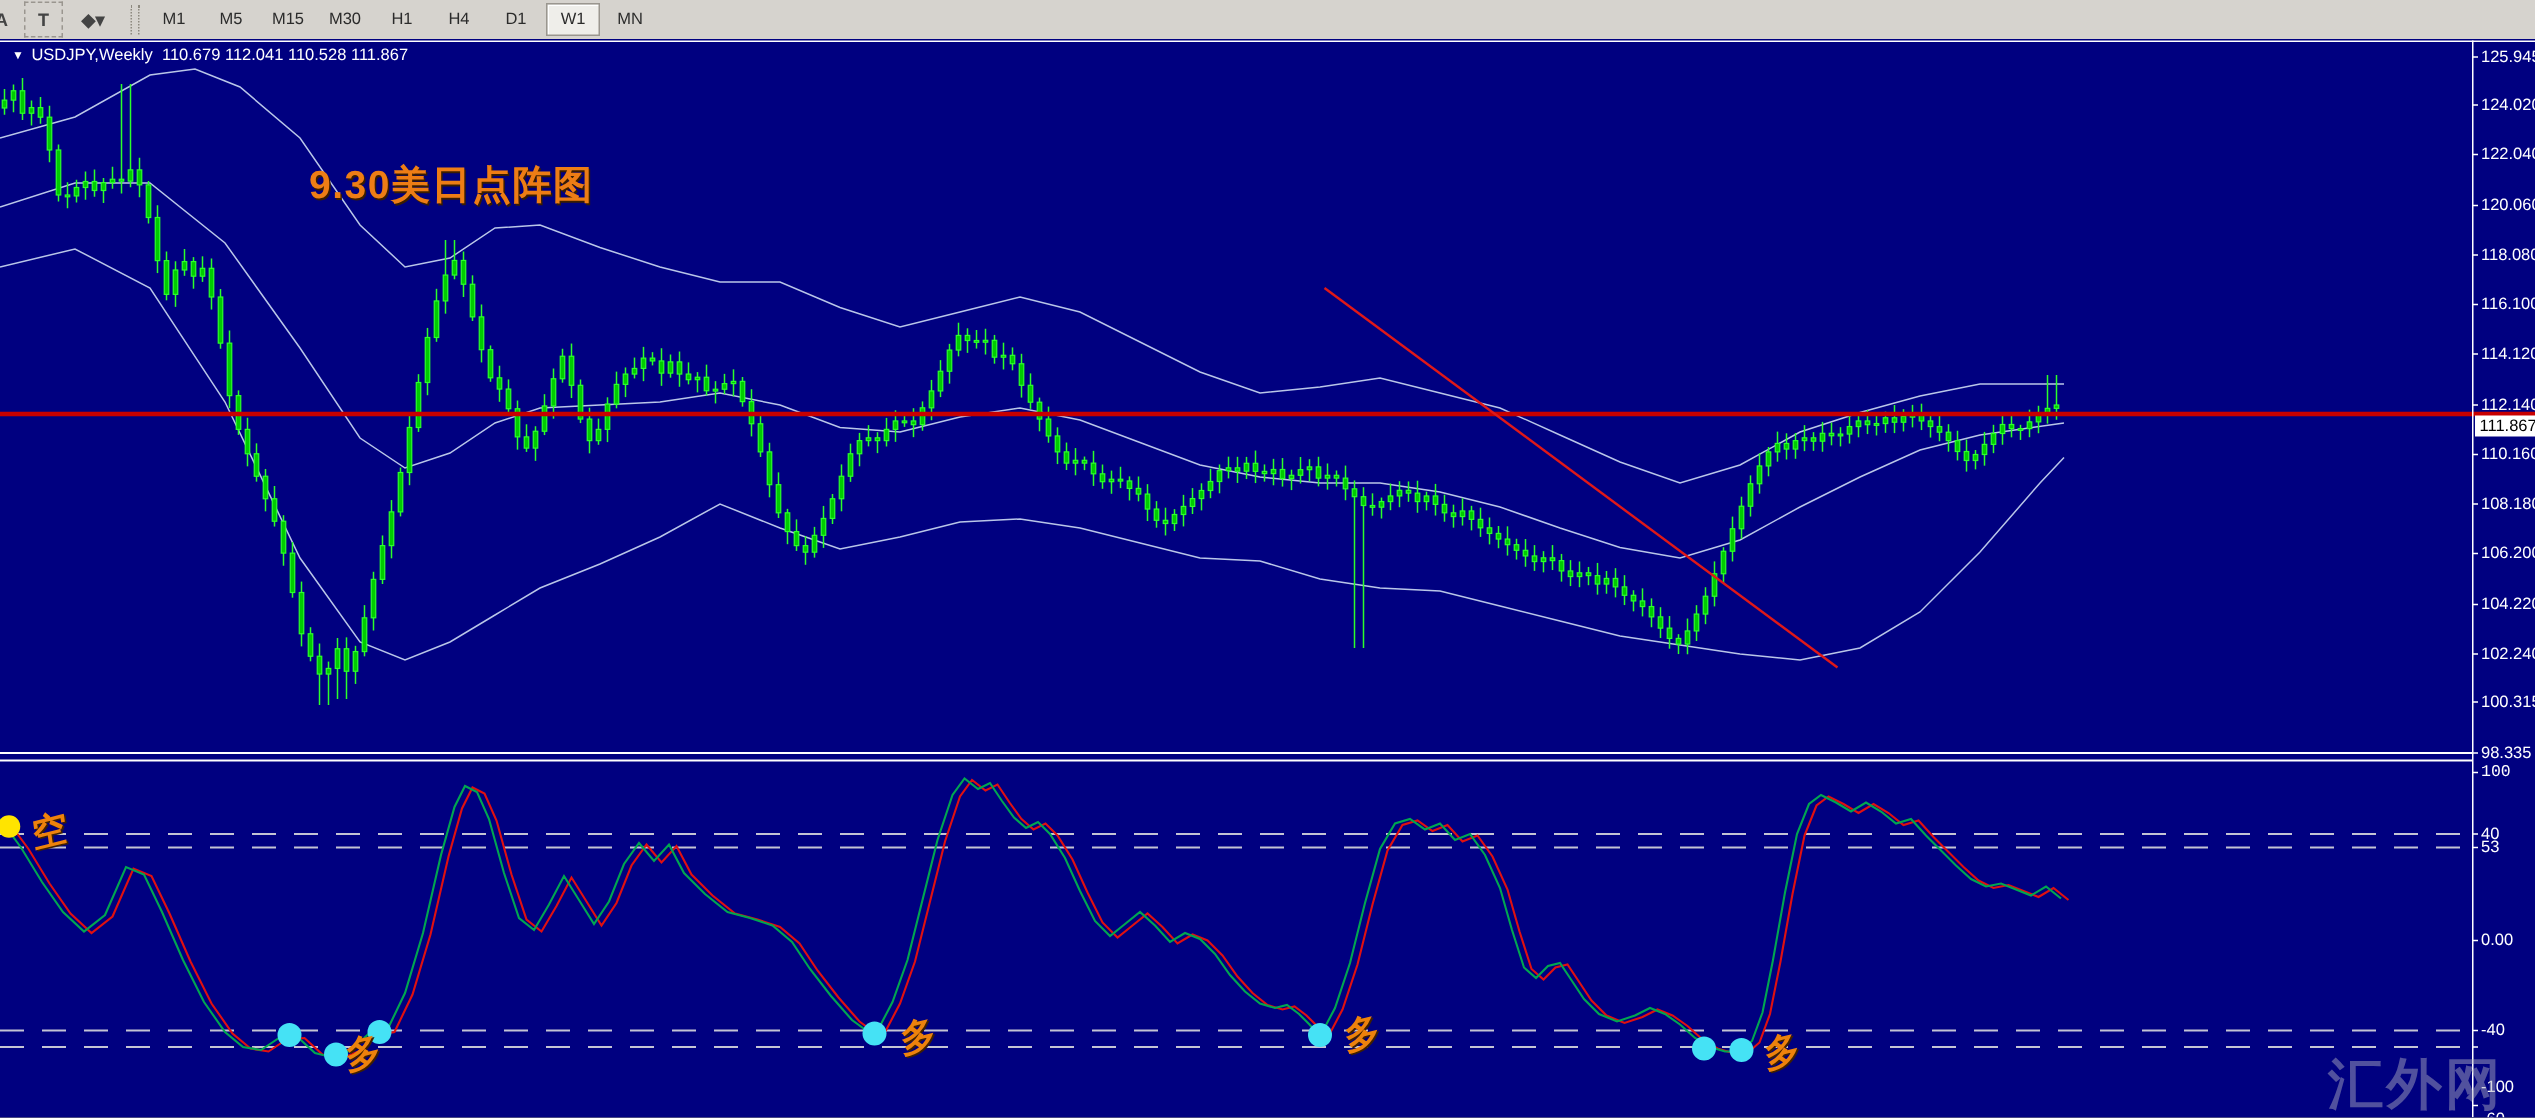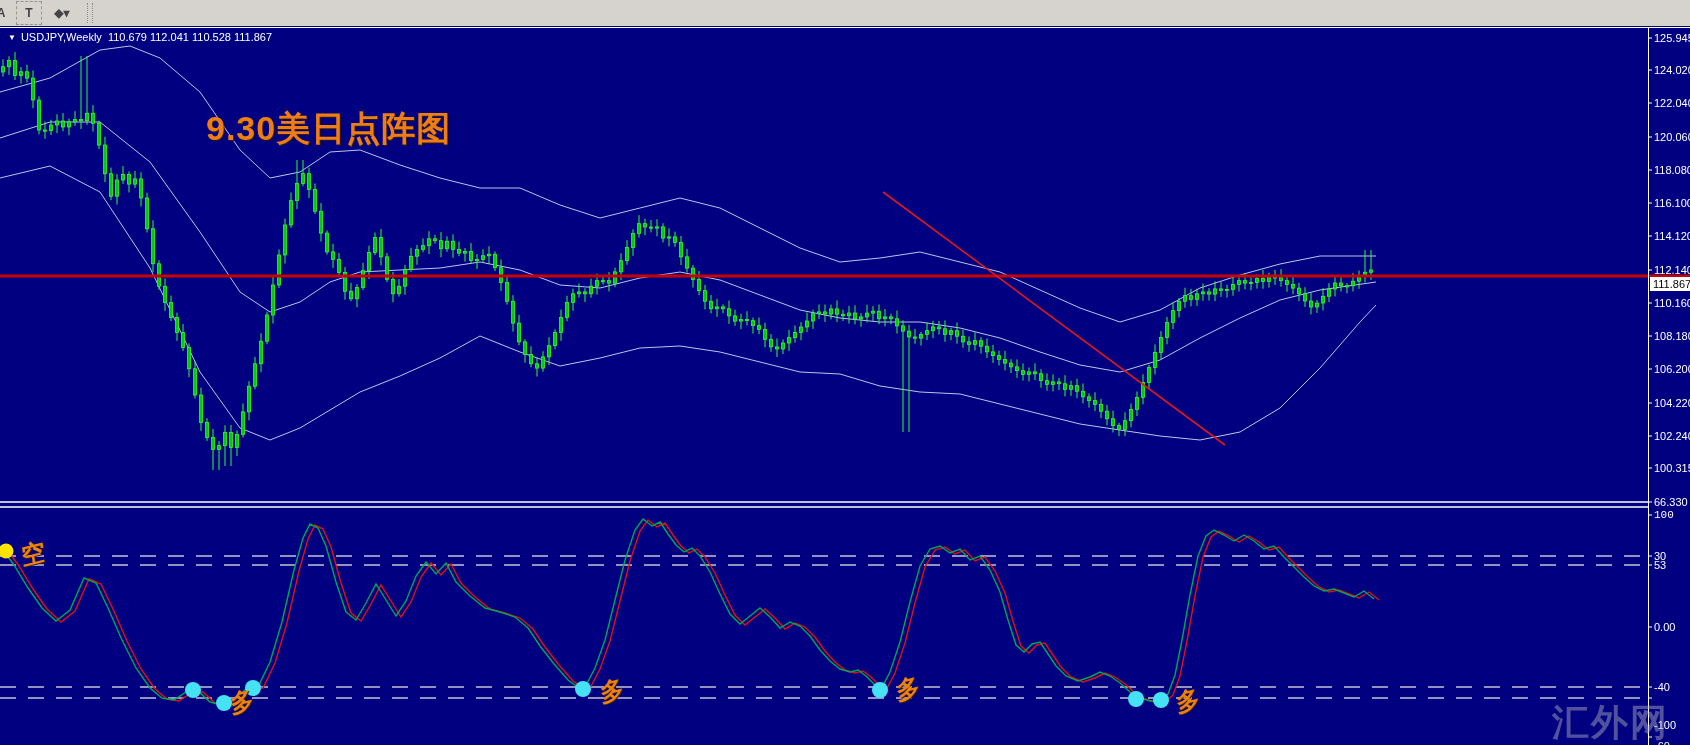--- a/index.html
+++ b/index.html
@@ -12,40 +12,51 @@
     color:#444;font-size:12px;font-weight:bold;border:1px solid transparent;}
   .grip{width:4px;height:20px;margin:0 4px 0 6px;border-left:1px dotted #8d897f;border-right:1px dotted #8d897f;}
   .tf-btn{min-width:26px;height:20px;padding:0 4px;margin:0 1px;display:flex;align-items:center;justify-content:center;
     font-size:11px;color:#2b2b2b;background:transparent;border:1px solid transparent;cursor:default;}
   .tf-btn.active{background:#efeeea;border:1px solid #9a968f;box-shadow:inset 1px 1px 0 #fff;}
   
   #chartwin{position:absolute;left:0;top:26px;width:1690px;height:677px;background:#14532d;}
   #chartsvg{position:absolute;left:0;top:0;}
   #title{position:absolute;left:8px;top:5px;color:#fff;font-size:11px;white-space:nowrap;}
   #title .tri{display:inline-block;font-size:8px;vertical-align:1px;margin-right:5px;}
-  #bigtitle{position:absolute;left:206px;top:80px;color:#ED7D15;font-size:34px;font-weight:bold;
+  #bigtitle{position:absolute;left:206px;top:80px;color:#ED7D15;font-size:26px;font-weight:bold;
     letter-spacing:1px;text-shadow:1px 1px 0 #3a1d00;}
   .axis-label{position:absolute;color:#fff;font-size:11px;left:1654px;transform:translateY(-50%);white-space:nowrap;}
   #curprice{position:absolute;left:1650px;width:40px;height:14px;background:#fff;color:#000;
     font-size:11px;display:flex;align-items:center;padding-left:3px;transform:translateY(-50%);}
   .cn-signal{position:absolute;font-weight:bold;color:#ED820C;transform:translate(-50%,-50%) rotate(-14deg) skewX(-6deg);
     text-shadow:1px 1px 0 #402000;white-space:nowrap;}
   #watermark{position:absolute;left:1552px;top:672px;color:rgba(170,170,190,0.48);
     font-size:37px;font-weight:bold;letter-spacing:2px;}
 </style>
 </head>
 <body>
 
 <div id="app">
 
   <div id="toolbar">
     <div class="tb-icon" style="margin-left:-12px">A</div>
     <div class="tb-icon" style="border:1px dashed #9a968f">T</div>
     <div class="tb-icon" style="width:34px">◆▾</div>
     <div class="grip"></div>
+    <div id="tfbar" style="display:flex;">
+        <div class="tf-btn">M1</div>
+        <div class="tf-btn">M5</div>
+        <div class="tf-btn">M15</div>
+        <div class="tf-btn">M30</div>
+        <div class="tf-btn">H1</div>
+        <div class="tf-btn">H4</div>
+        <div class="tf-btn">D1</div>
+        <div class="tf-btn active">W1</div>
+        <div class="tf-btn">MN</div>
+      </div>
   </div>
 
   <div id="chartwin">
     <svg id="chartsvg" width="1690" height="719">
         <rect x="0" y="0" width="1690" height="719" fill="#000080"></rect>
         <line x1="0" y1="1.5" x2="1690" y2="1.5" stroke="#fff" stroke-width="1"></line>
         <polyline points="0,66 50,52 100,24 130,20 160,32 200,66 240,124 270,152 300,146 330,126 360,124 400,139 440,152 480,162 520,162 560,179 600,192 640,182 680,172 720,182 760,202 800,222 840,236 880,232 920,226 960,236 1000,246 1040,264 1080,282 1120,296 1160,284 1200,262 1240,249 1280,238 1320,230 1376,230" fill="none" stroke="#B9C6E8" stroke-width="1"></polyline>
         <polyline points="0,112 50,96 100,96 150,136 200,206 240,266 270,286 300,276 330,256 360,246 400,244 440,242 480,236 520,244 560,259 600,262 640,252 680,246 720,254 760,269 800,284 840,292 880,296 920,296 960,302 1000,312 1040,326 1080,339 1120,346 1160,334 1200,312 1240,292 1280,274 1320,264 1376,256" fill="none" stroke="#B9C6E8" stroke-width="1"></polyline>
         <polyline points="0,152 50,140 100,166 150,242 200,346 240,402 270,414 300,402 330,384 360,366 400,350 440,332 480,310 520,326 560,340 600,332 640,322 680,320 720,326 760,336 800,346 840,348 880,360 920,366 960,368 1000,378 1040,388 1080,398 1120,404 1160,410 1200,414 1240,406 1280,382 1320,342 1360,296 1376,279" fill="none" stroke="#B9C6E8" stroke-width="1"></polyline>
         <line x1="3" y1="33.363954645445226" x2="3" y2="50.57532952095097" stroke="#2BFF2B" stroke-width="1"></line>
@@ -563,27 +574,27 @@
         <div class="axis-label" style="top: 144px;">118.080</div>
         <div class="axis-label" style="top: 177px;">116.100</div>
         <div class="axis-label" style="top: 210px;">114.120</div>
         <div class="axis-label" style="top: 244px;">112.140</div>
         <div class="axis-label" style="top: 277px;">110.160</div>
         <div class="axis-label" style="top: 310px;">108.180</div>
         <div class="axis-label" style="top: 343px;">106.200</div>
         <div class="axis-label" style="top: 377px;">104.220</div>
         <div class="axis-label" style="top: 410px;">102.240</div>
         <div class="axis-label" style="top: 442px;">100.315</div>
-        <div class="axis-label" style="top: 476px;">66.330</div>
+        <div class="axis-label" style="top: 476px;">98.335</div>
       </div>
     <div id="curprice" style="top: 258px;">111.867</div>
 
     <div id="indlabels">
         <div class="axis-label" style="top: 489px; font-family: Liberation Mono, monospace;">100</div>
-        <div class="axis-label" style="top: 530px;">30</div>
+        <div class="axis-label" style="top: 530px;">40</div>
         <div class="axis-label" style="top: 539px; text-align: center;">53</div>
         <div class="axis-label" style="top: 601px; text-align: right;">0.00</div>
         <div class="axis-label" style="top: 661px;">-40</div>
         <div class="axis-label" style="top: 672px; margin-top: 48px;">-60</div>
         <div class="axis-label" style="top: 699px;">-100</div>
       </div>
     <div id="signals">
         <div class="cn-signal" style="left: 33px; top: 528px; font-size: 24px;">空</div>
         <div class="cn-signal" style="left: 242px; top: 676px; font-size: 24px;">多</div>
         <div class="cn-signal" style="left: 612px; top: 665px; font-size: 24px;">多</div>

